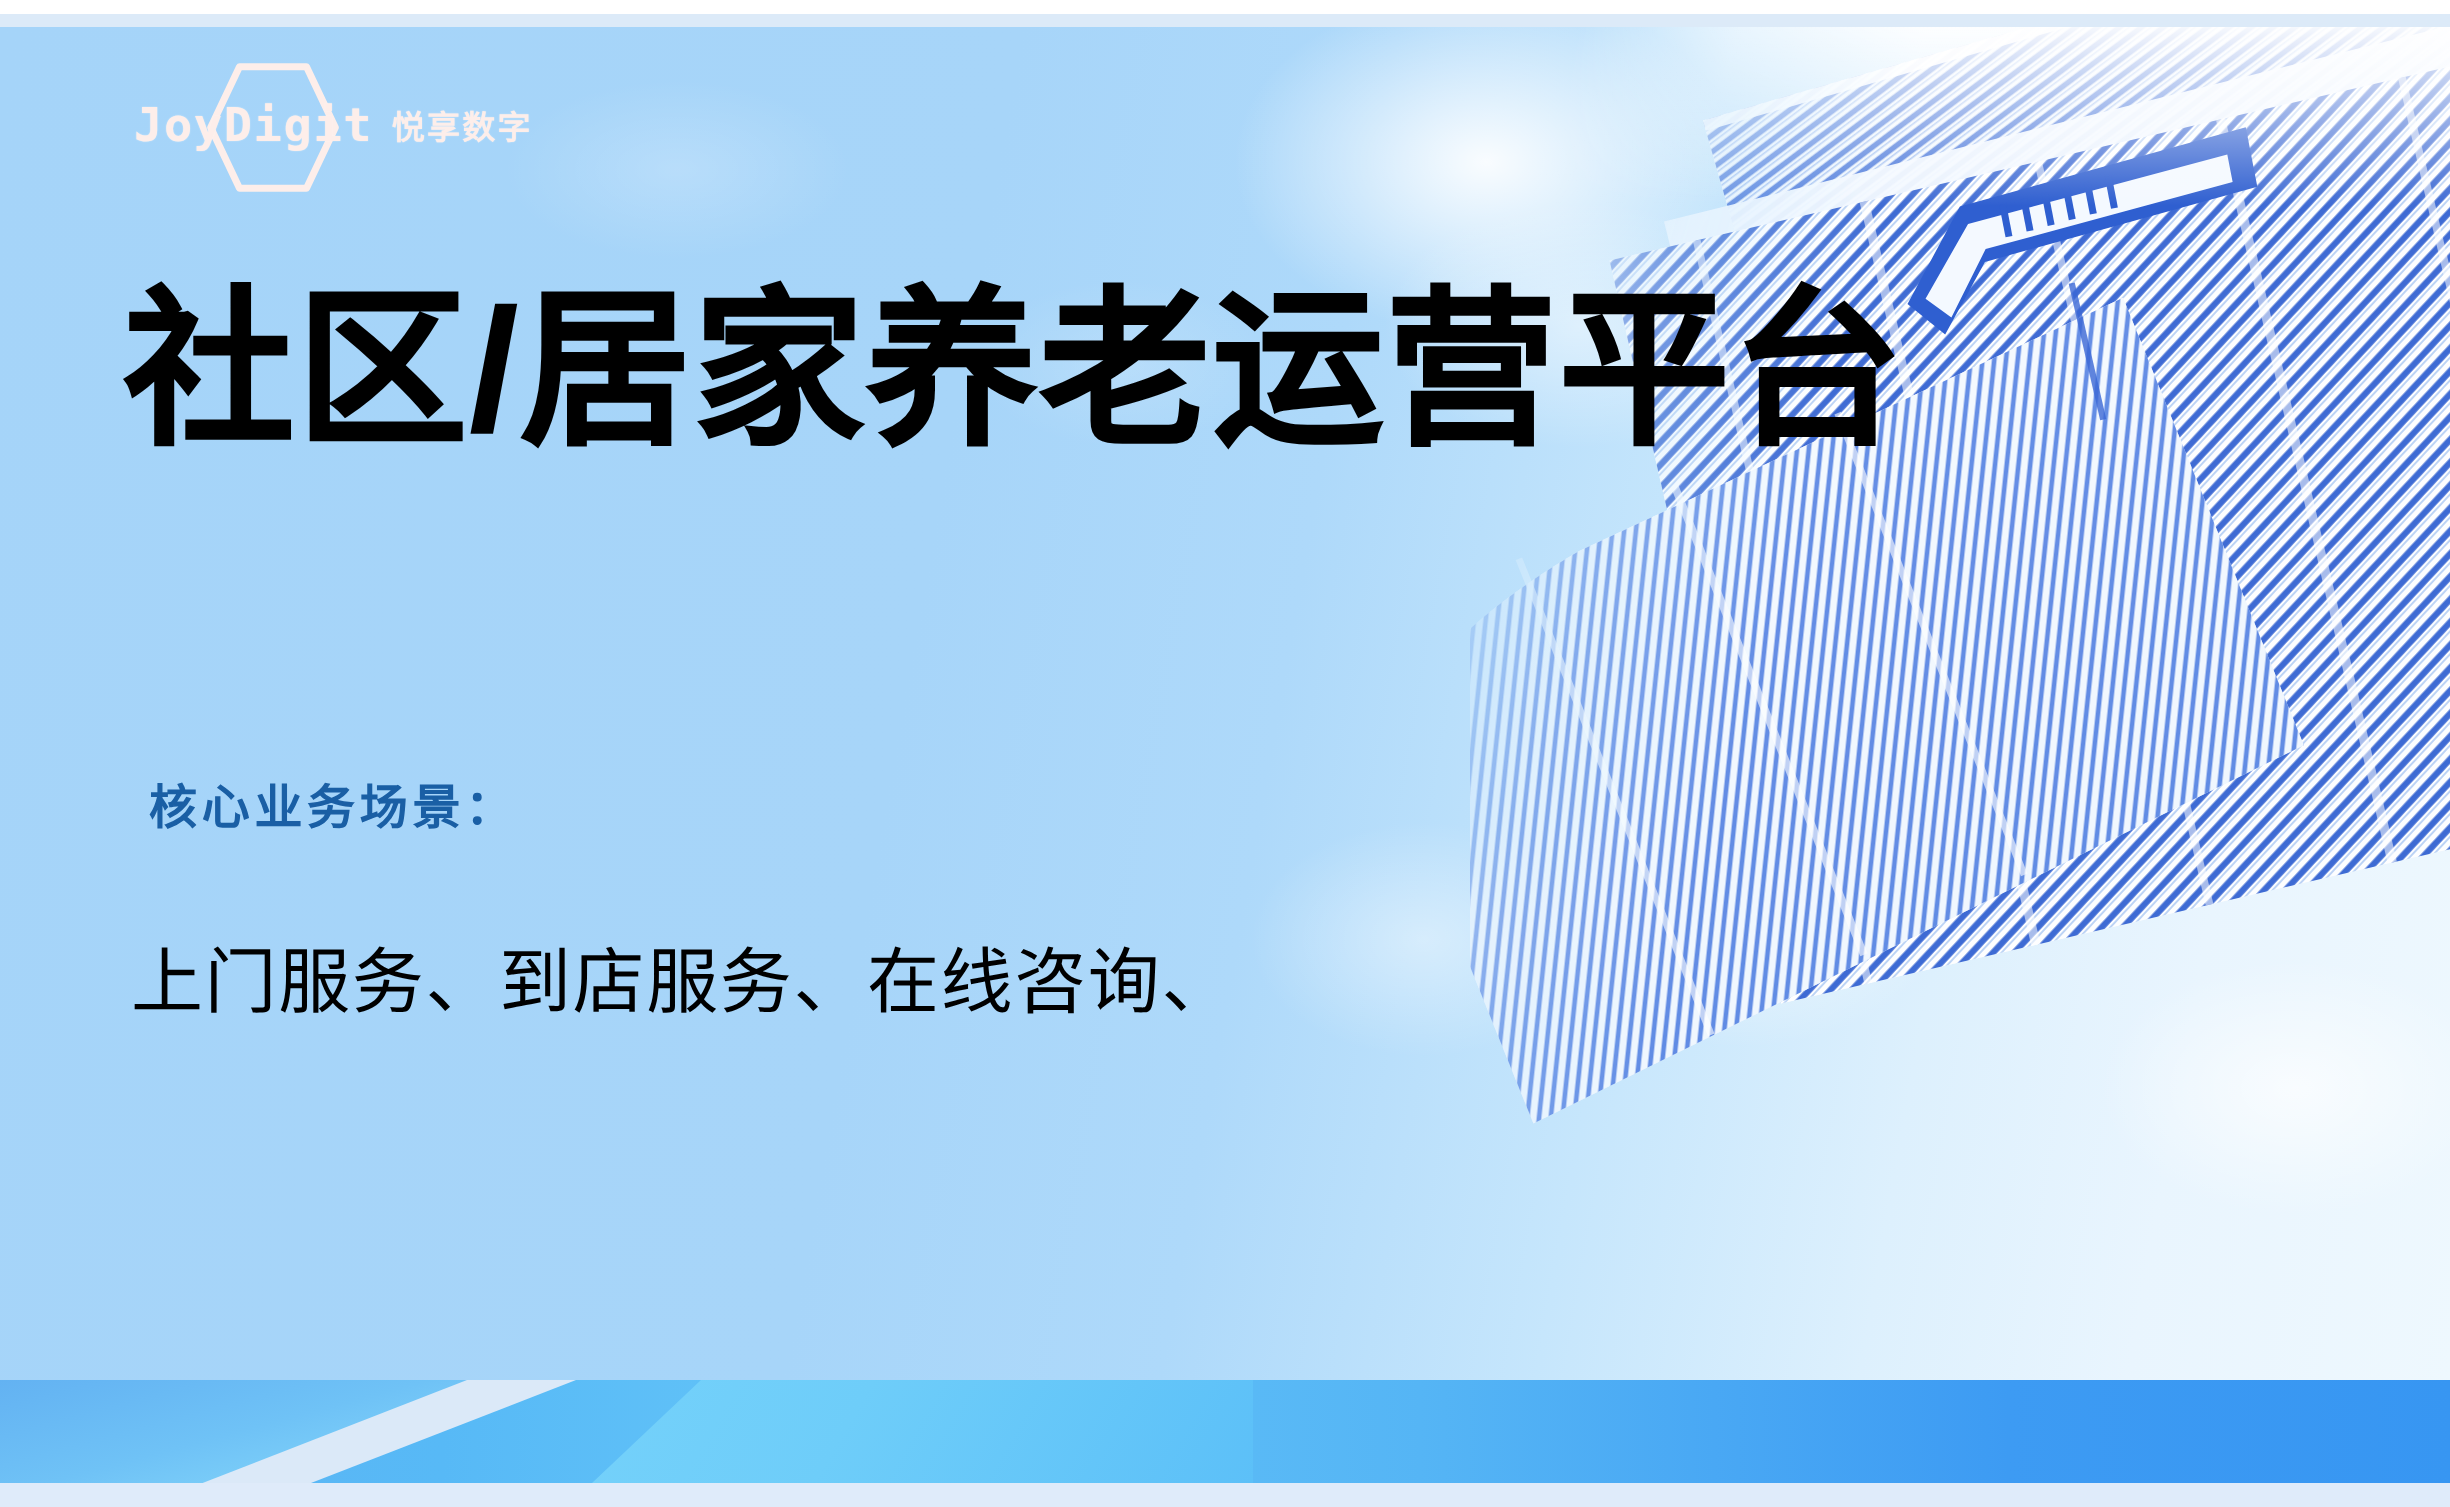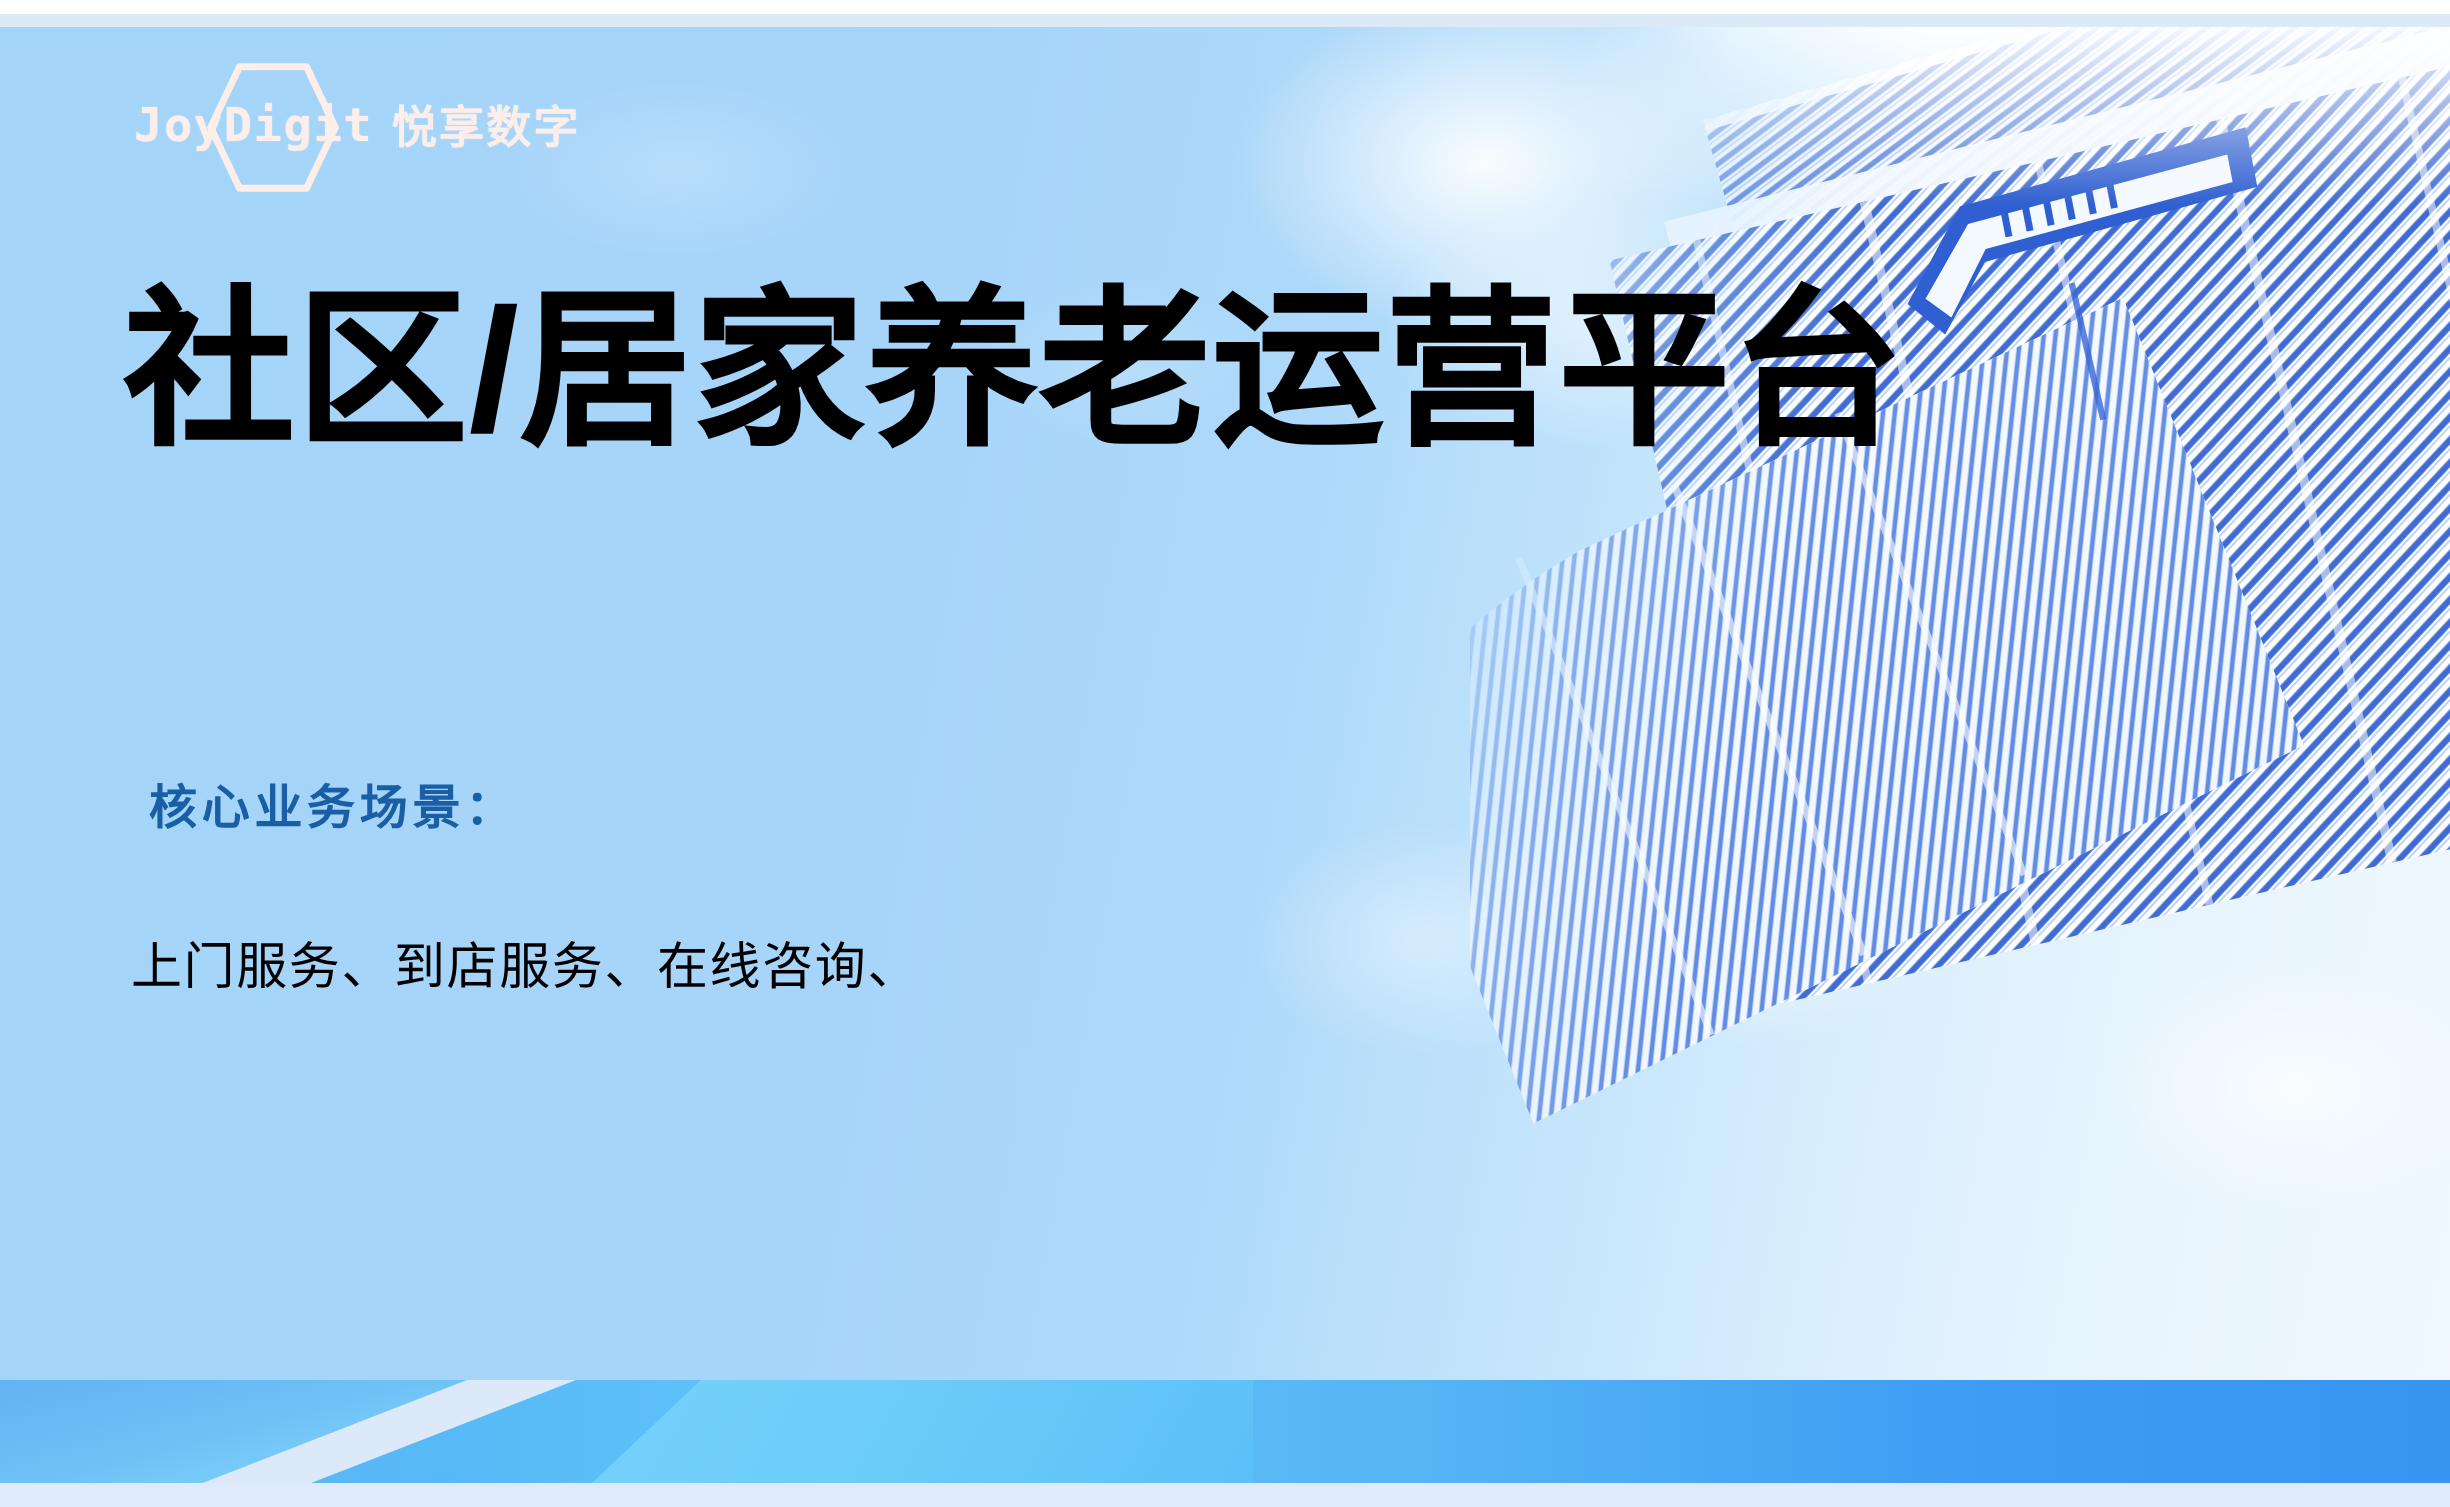--- a/index.html
+++ b/index.html
@@ -107,21 +107,21 @@
   }
   .logo-hex svg{ display:block; width:100%; height:100%; }
   .logo-word{
     position:absolute; left:0; top:17px;
     font-family:"DejaVu Sans Mono","Liberation Mono",monospace;
     font-weight:700; font-size:47px; letter-spacing:1.6px;
     color:#fdeeea; line-height:1; white-space:nowrap;
     text-shadow:0 0 1.6px rgba(255,255,255,.6);
   }
   .logo-cn{
-    font-size:45px; font-weight:700; color:#fdeeea;
+    font-size:33px; font-weight:700; color:#fdeeea;
     letter-spacing:2.3px; line-height:1; white-space:nowrap;
     text-shadow:0 0 1.6px rgba(255,255,255,.5);
     margin-left:4.7px;
   }
 
   
   .main-title{
     position:absolute; left:124px; top:265px;
     font-size:170px; font-weight:700; color:#000000;
     letter-spacing:3.1px; line-height:1.08; white-space:nowrap;
@@ -138,21 +138,21 @@
     z-index:8;
     -webkit-text-stroke:1.6px #1a5fa5;
   }
 
   
   .scene-list{
     position:absolute; left:131px; top:914px;
     z-index:8;
   }
   .scene-line{
-    font-size:51px; font-weight:400; color:#000000;
+    font-size:72px; font-weight:400; color:#000000;
     letter-spacing:1.6px; line-height:1.52; white-space:nowrap;
   }
 </style>
 </head>
 <body>
 
 <div class="slide">
 
   <div class="top-strip"></div>
 

